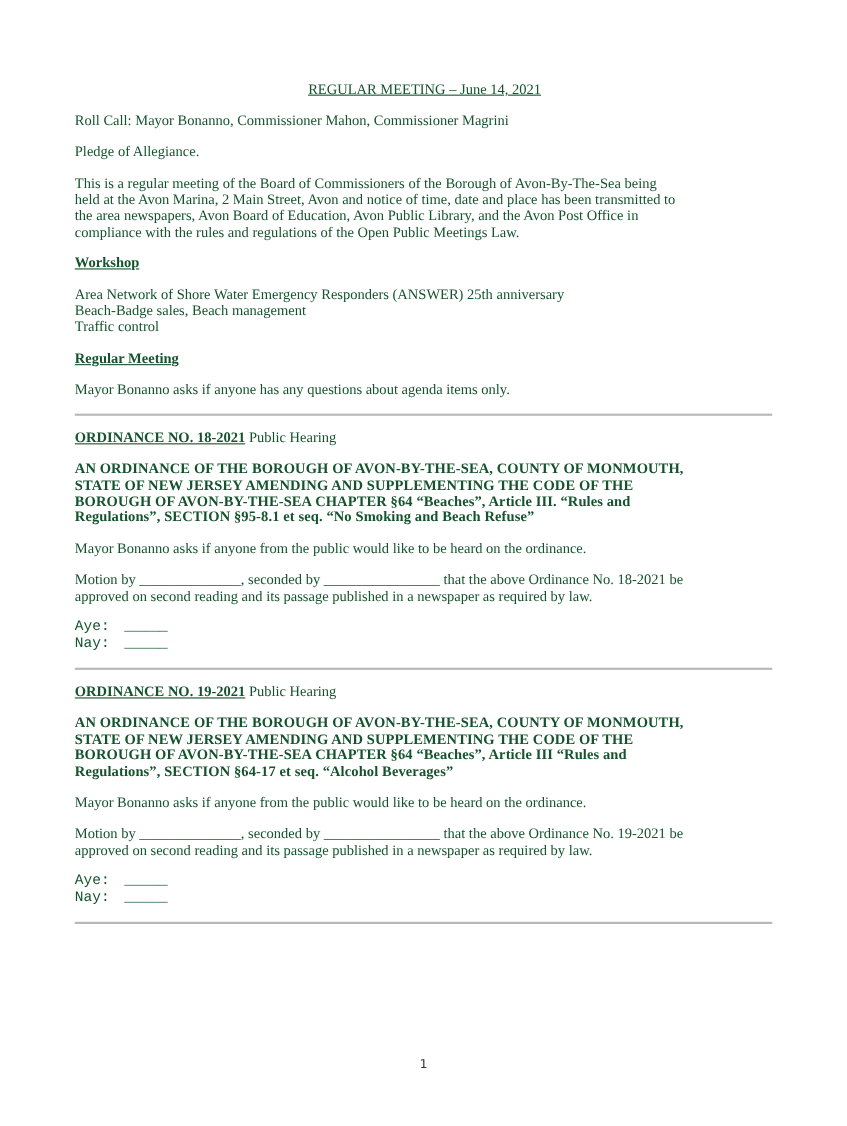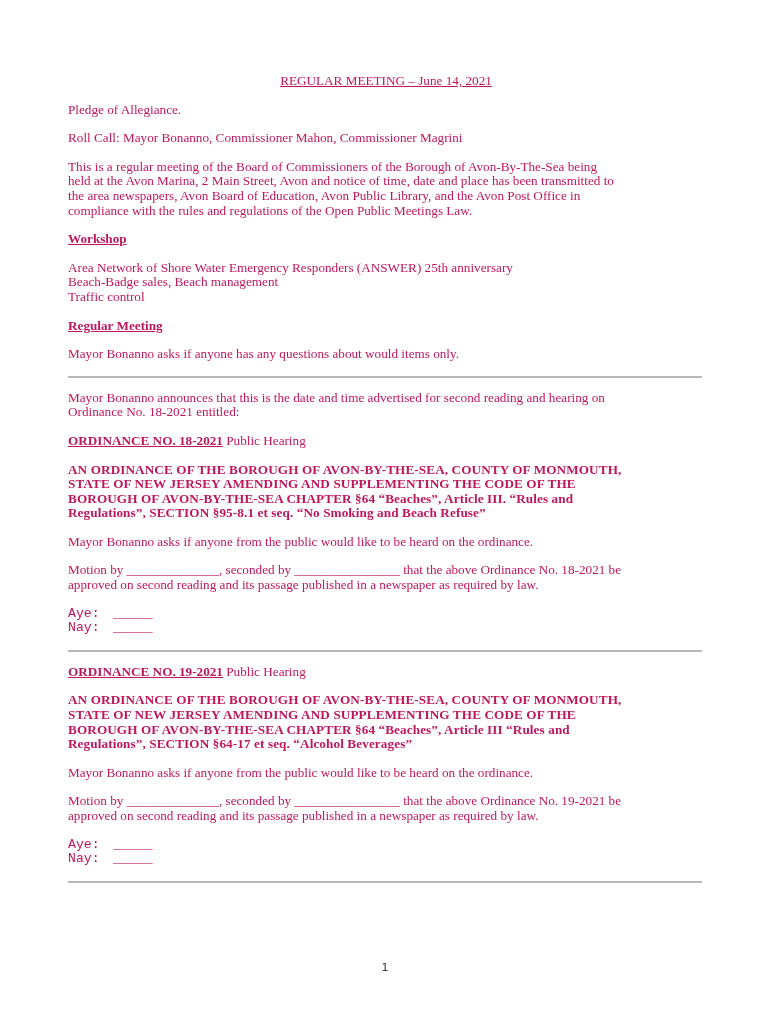--- a/index.html
+++ b/index.html
@@ -1,19 +1,19 @@
 <!DOCTYPE html>
 <html><head>
 <meta charset="utf-8">
 <style>
   html, body { margin: 0; padding: 0; background: #ffffff; }
   body { width: 770px; height: 1024px; position: relative; overflow: hidden; }
   .page { position: absolute; left: 0; top: 0; width: 770px; height: 1024px; background: #fff; }
   .doc { position: absolute; left: 68px; top: 74px; width: 636px;
-         font-family: "Liberation Serif", serif; font-size: 13.2px; line-height: 14.6px; color: #be185d; }
+         font-family: "Liberation Serif", serif; font-size: 13.2px; line-height: 14.6px; color: #14532d; }
   .title { text-align: center; text-decoration: underline; margin: 0 0 14px 0; }
   p { margin: 0 0 14px 0; }
   .u { text-decoration: underline; }
   .b { font-weight: bold; }
   .hdr { font-weight: bold; text-decoration: underline; margin: 0 0 14px 0; }
   .ord-title { font-weight: bold; letter-spacing: 0.1px; }
   hr.rule { border: none; height: 2px; background: #b8b8b8; margin: 0 0 13px 0; width: 634px; }
   .vote { margin: 0 0 14px 0; font-family: Liberation Mono, monospace; }
   .vote-row { display: flex; }
   .vote-label { width: 45px; }
@@ -22,46 +22,42 @@
              font-family: "DejaVu Sans", sans-serif; font-size: 11px; color: #333; }
 </style>
 </head>
 <body>
 
 <div class="page">
   <div class="doc">
 
     <div class="title">REGULAR MEETING – June 14, 2021</div>
 
+    <p>Roll Call: Mayor Bonanno, Commissioner Mahon, Commissioner Magrini</p>
     <p>Pledge of Allegiance.</p>
-    <p>Roll Call: Mayor Bonanno, Commissioner Mahon, Commissioner Magrini</p>
 
     <p>
       <span>This is a regular meeting of the Board of Commissioners of the Borough of Avon-By-The-Sea being</span><br>
       <span>held at the Avon Marina, 2 Main Street, Avon and notice of time, date and place has been transmitted to</span><br>
       <span>the area newspapers, Avon Board of Education, Avon Public Library, and the Avon Post Office in</span><br>
       <span>compliance with the rules and regulations of the Open Public Meetings Law.</span>
     </p>
 
     <div class="hdr">Workshop</div>
     <p>
       <span>Area Network of Shore Water Emergency Responders (ANSWER) 25th anniversary</span><br>
       <span>Beach-Badge sales, Beach management</span><br>
       <span>Traffic control</span>
     </p>
 
     <div class="hdr">Regular Meeting</div>
-    <p>Mayor Bonanno asks if anyone has any questions about would items only.</p>
+    <p>Mayor Bonanno asks if anyone has any questions about agenda items only.</p>
 
     <hr class="rule">
 
-    <p>
-      <span>Mayor Bonanno announces that this is the date and time advertised for second reading and hearing on</span><br>
-      <span>Ordinance No. 18-2021 entitled:</span>
-    </p>
 
     <div>
       <p>
         <span class="b u">ORDINANCE NO. 18-2021</span><span> Public Hearing</span>
       </p>
       <p class="ord-title">
         <span>AN ORDINANCE OF THE BOROUGH OF AVON-BY-THE-SEA, COUNTY OF MONMOUTH,</span><br>
         <span>STATE OF NEW JERSEY AMENDING AND SUPPLEMENTING THE CODE OF THE</span><br>
         <span>BOROUGH OF AVON-BY-THE-SEA CHAPTER §64 “Beaches”, Article III. “Rules and</span><br>
         <span>Regulations”, SECTION §95-8.1 et seq. “No Smoking and Beach Refuse”</span>

